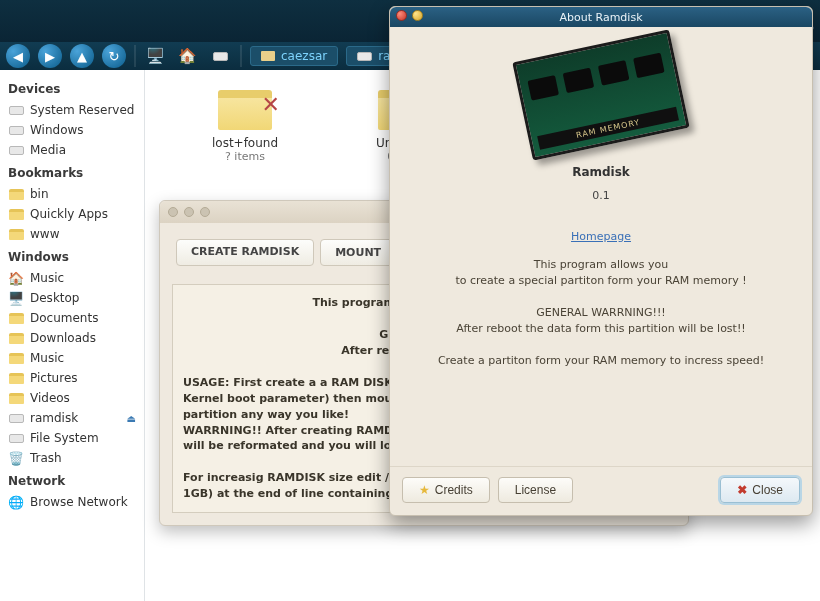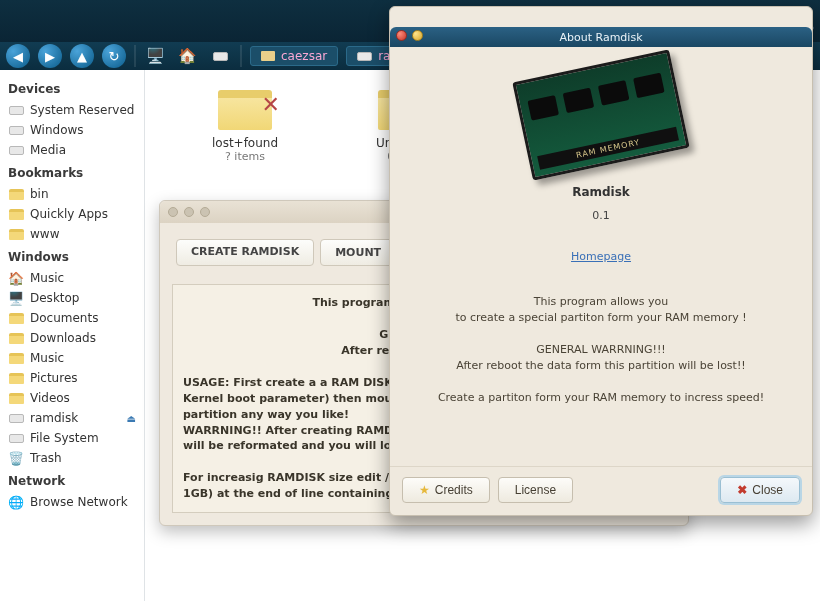--- a/index.html
+++ b/index.html
@@ -58,21 +58,21 @@
     width: 24px; height: 20px;
     display: flex; align-items: center; justify-content: center;
     font-size: 15px;
   }
   .crumb {
     display: flex; align-items: center;
     background: #1b4e69;
     border: 1px solid #2b6a8a;
     border-radius: 3px;
     padding: 2px 10px;
-    color: #f9a8d4;
+    color: #7dd3fc;
     font-size: 12px;
     gap: 6px;
   }
   .crumb .ci { width: 14px; height: 10px; background: #e9cf8a; border-radius: 1px; display: inline-block; }
 
   .fm-body { display: flex; height: 100%; }
   .sidebar {
     width: 145px;
     background: #fff;
     border-right: 1px solid #dfe3e6;
@@ -183,21 +183,20 @@
     flex-direction: column;
   }
   .about .tbar2 {
     height: 20px;
     background: linear-gradient(#2b6184, #1a4763);
     border-radius: 6px 6px 0 0;
     color: #e9f2f7;
     font-size: 11px;
     display: flex; align-items: center; justify-content: center;
     position: relative;
-    margin-top: 20px;
   }
   .about .tlights { position:absolute; left:6px; top:3px; display:flex; gap:5px; }
   .tl-red { width:11px;height:11px;border-radius:6px;background:radial-gradient(circle at 30% 30%,#ff8b7a,#c3362a); border:1px solid #9b2a20;}
   .tl-yellow { width:11px;height:11px;border-radius:6px;background:radial-gradient(circle at 30% 30%,#ffe38a,#d9a82c); border:1px solid #a9821e;}
   .about .content {
     flex: 1;
     padding: 14px 18px 10px;
     text-align: center;
     color: #4a4336;
     font-size: 11px;
@@ -213,21 +212,21 @@
     position: relative;
     box-shadow: 4px 6px 6px rgba(0,0,0,0.35);
   }
   .ramimg .chip { position:absolute; width:28px; height:20px; background:#0b0b0b; border-radius:2px; top:18px; }
   .ramimg .chip.c1{ left:8px } .ramimg .chip.c2{ left:44px } .ramimg .chip.c3{ left:80px } .ramimg .chip.c4{ left:116px }
   .ramimg .label { position:absolute; bottom:6px; left:6px; right:6px; height:14px; background:#101010; color:#d9c98c; font-size:8px; letter-spacing:1px; display:flex; align-items:center; justify-content:center; }
 
   .about .pname { font-weight: bold; font-size: 12px; color:#333; margin-top:6px; }
   .about .pver { margin-top: 10px; color:#444; }
   .about .homepage { color:#3a70b7; margin-top: 28px; display:inline-block; }
-  .about .desc { margin-top: 31px; line-height: 1.45; }
+  .about .desc { margin-top: 14px; line-height: 1.45; }
   .about .btnrow {
     display:flex; justify-content: space-between;
     padding: 6px 18px;
     gap: 12px;
   }
   .about .cfgrow { border-top: 1px solid #ddd6c8; }
   .about .footrow { border-top: 1px solid #ddd6c8; padding: 10px 12px 12px; }
   .btn {
     background: linear-gradient(#fdfcf9, #eeeadf);
     border: 1px solid #c6beae;

